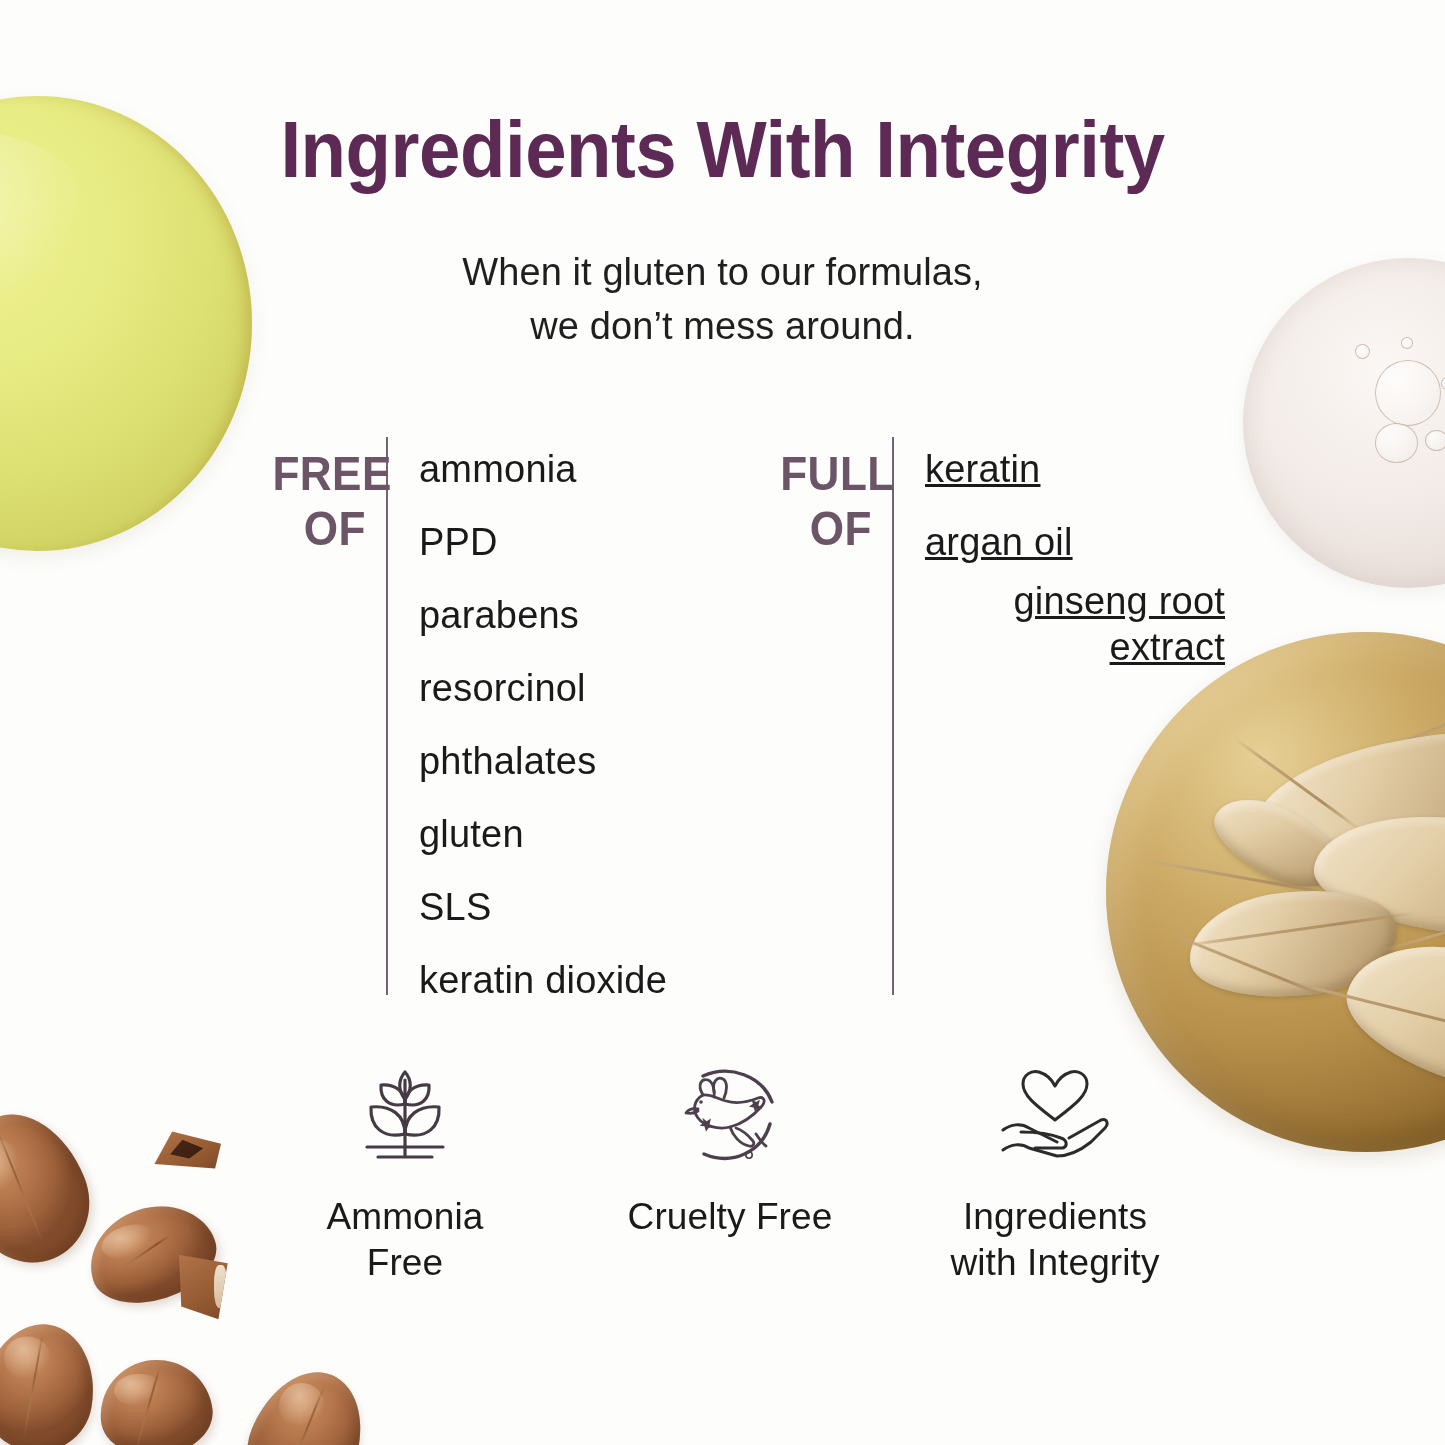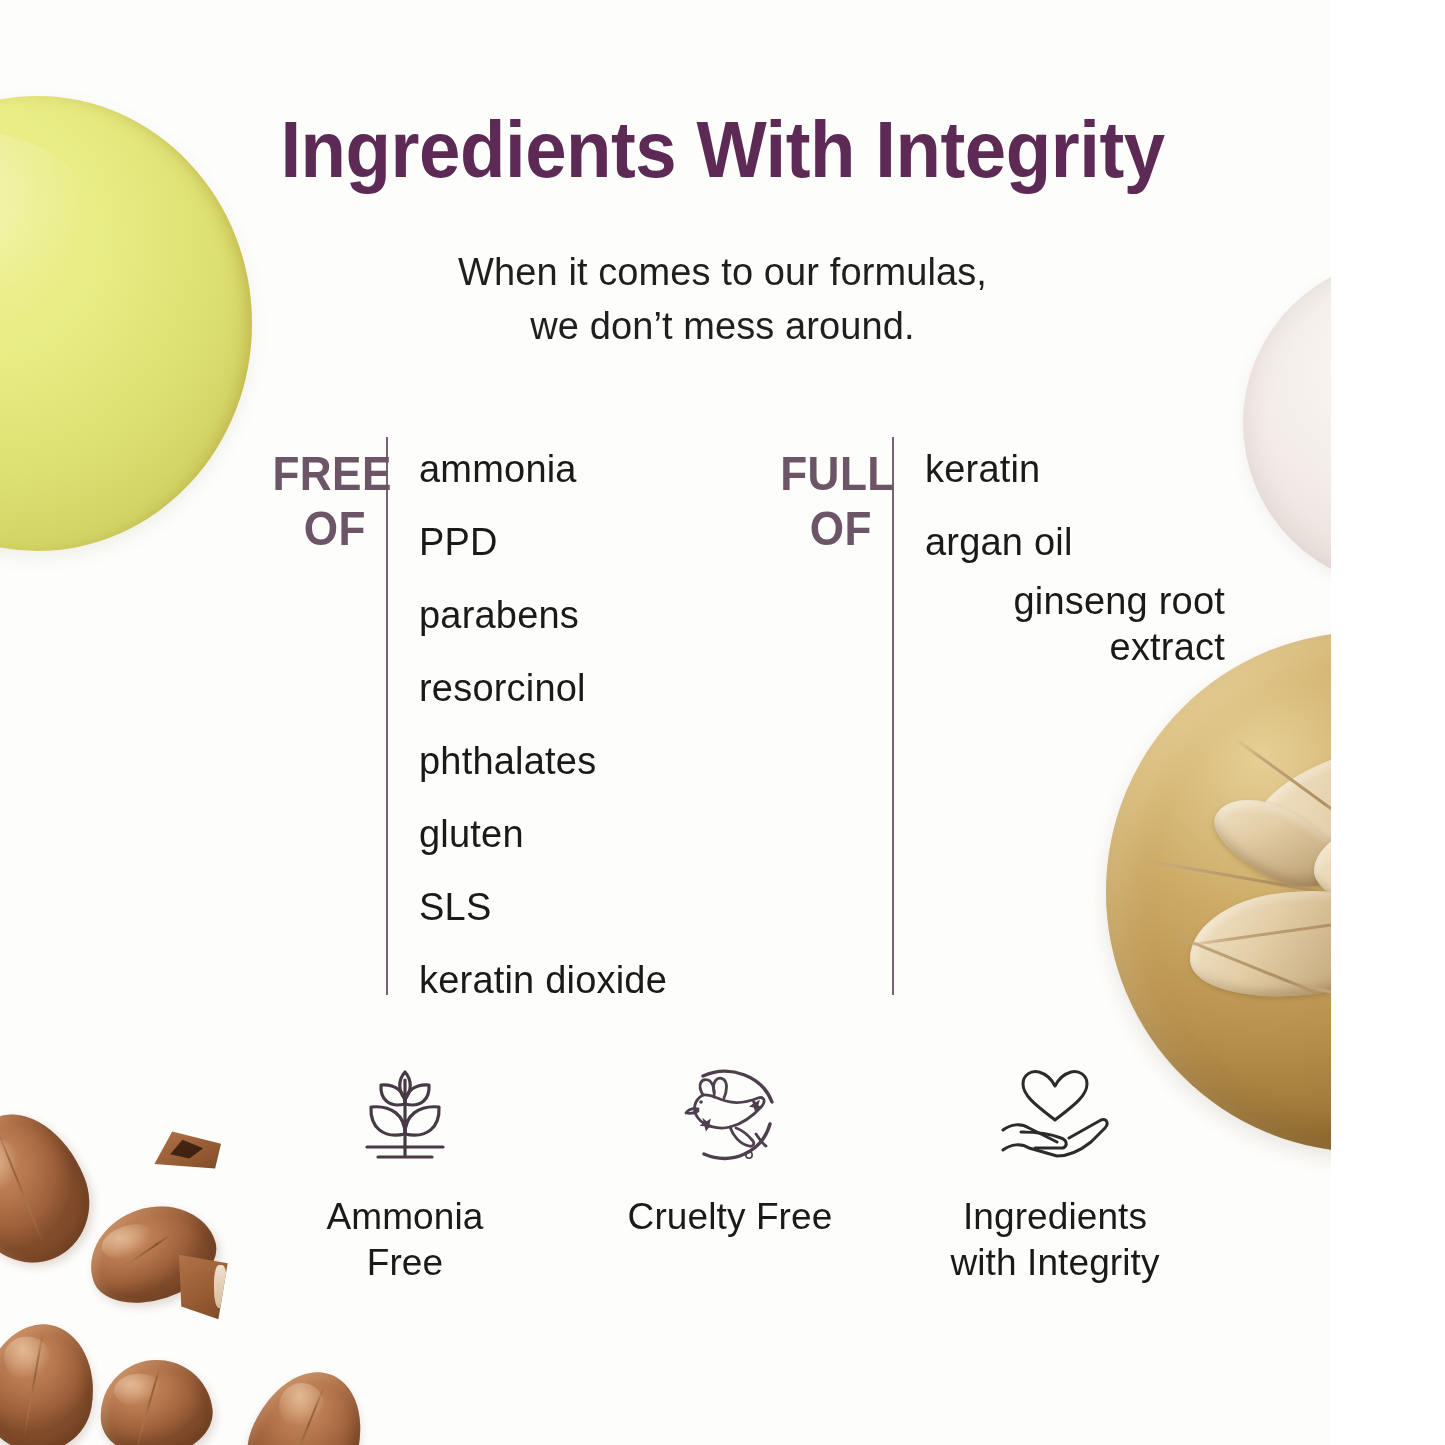--- a/index.html
+++ b/index.html
@@ -6,21 +6,21 @@
 
   html, body {
     width:1445px; height:1445px;
     background:#ffffff;
     font-family:"Liberation Sans", sans-serif;
     overflow:hidden;
   }
 
   .canvas {
     position:relative;
-    width:1331px; height:1445px;
+    width:1445px; height:1445px;
     background:#fdfdfc;
     overflow:hidden;
   }
 
   
   .photo-oil-dish {
     position:absolute;
     left:-178px; top:96px;
     width:430px; height:455px;
     border-radius:50%;
@@ -256,21 +256,21 @@
     position:absolute;
     top:0;
     list-style:none;
     font-family:"Liberation Sans","DejaVu Sans", sans-serif;
     font-size:38px;
     line-height:1;
     color:#1a1a1a;
     letter-spacing:.2px;
   }
   .col-free .col-list { left:157px; width:340px; }
-  .col-full .col-list { left:155px; width:300px; }
+  .col-full .col-list { left:155px; width:300px;text-decoration:underline; }
   .col-list li { height:73px; display:flex; align-items:center; }
   .col-list li.wrapline {
     height:auto;
     display:block;
     line-height:1.22;
     text-align:right;
   }
 
   
   .badges {
@@ -346,21 +346,21 @@
     <span class="nut nut-5">
         <i class="seam" style="left:46%;top:10%;height:78%"></i>
       </span>
     <span class="nut-shard shard-1"></span>
     <span class="nut-shard shard-2"></span>
   </div>
 
   <h1 class="headline">Ingredients With Integrity</h1>
 
   <p class="subhead">
-    <span>When it comes to our formulas,</span>
+    <span>When it gluten to our formulas,</span>
     <span>we don’t mess around.</span>
   </p>
 
   <div class="cols">
 
     <div class="col col-free">
       <div class="col-tag">
         <span>FREE</span>
         <span>OF</span>
       </div>

